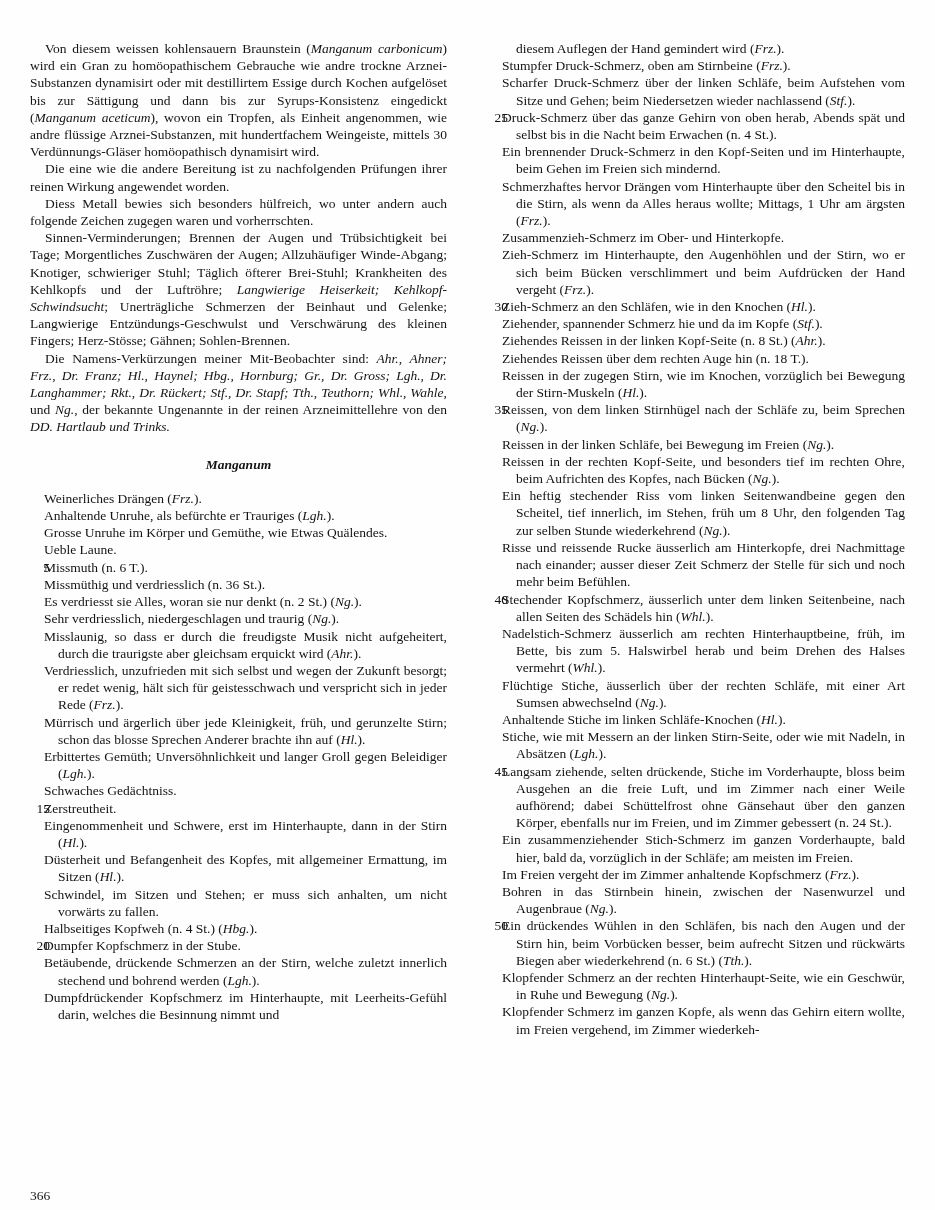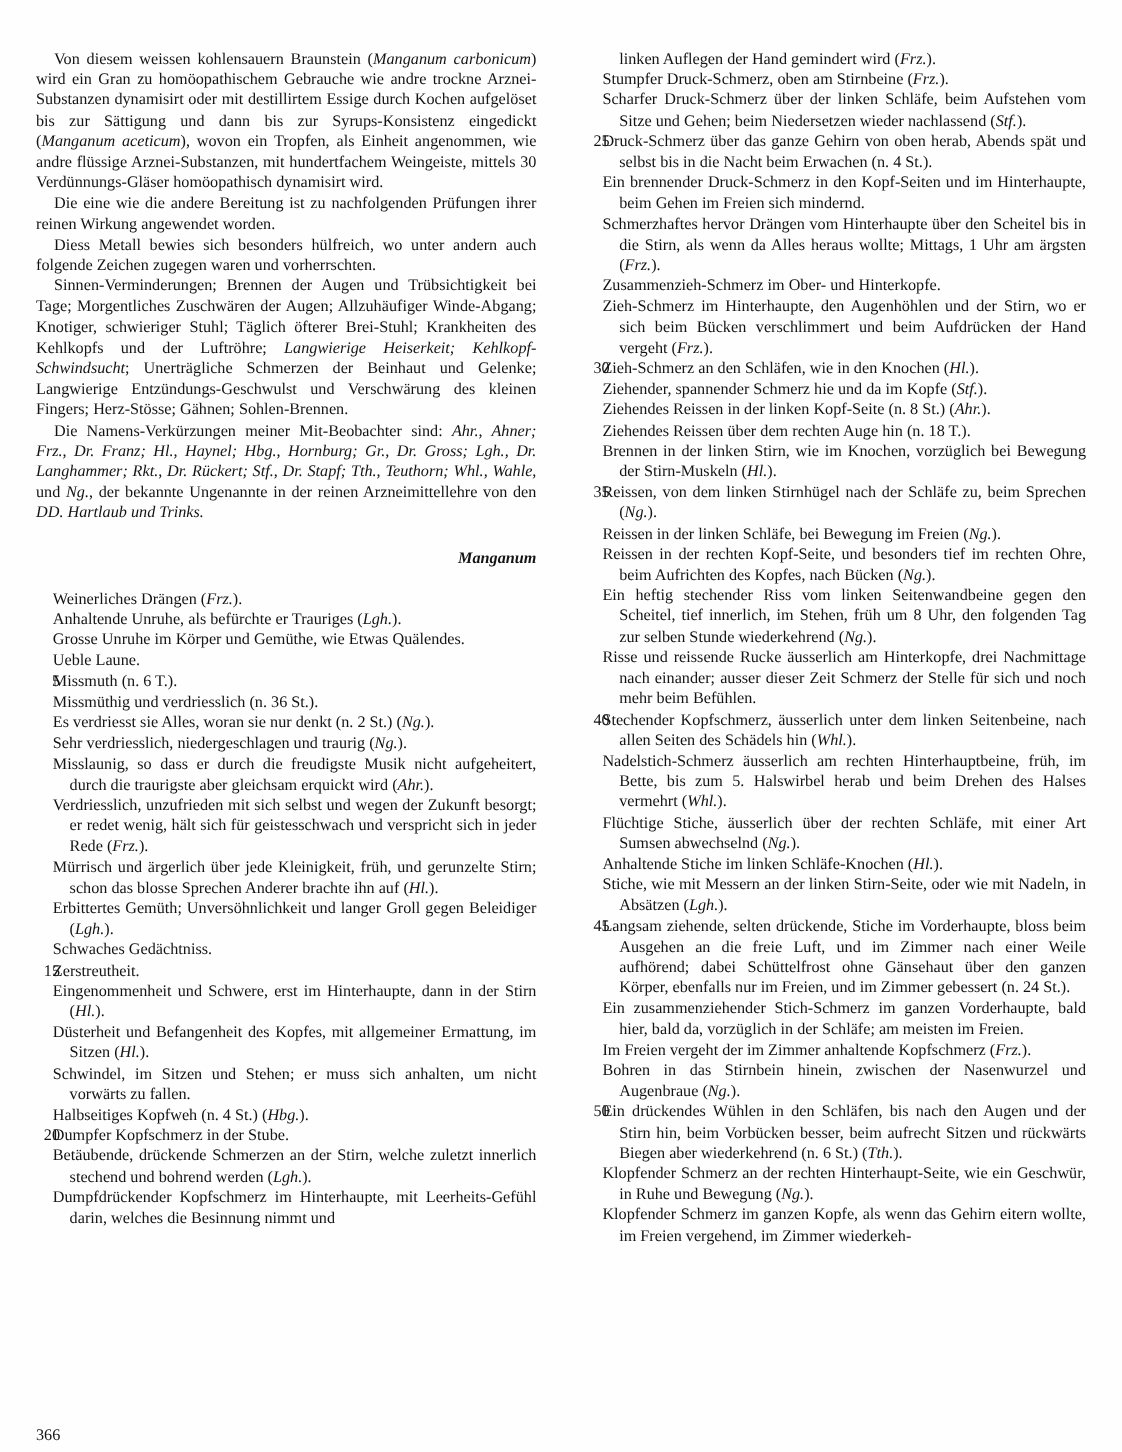--- a/index.html
+++ b/index.html
@@ -13,21 +13,21 @@
     color: #131313;
     font-family: "Liberation Serif", serif;
     font-size: 13.5px;
     line-height: 17.2px;
     overflow: hidden;
   }
   .columns { display: flex; gap: 41px; }
   .col { width: 424px; }
   .para { margin: 0; text-indent: 15px; text-align: justify; }
   .heading {
-    text-align: right;
+    text-align: center;
     font-weight: bold;
     font-style: italic;
     margin: 20px 0 17px 0;
   }
   .sym {
     position: relative;
     padding-left: 28px;
     text-indent: -14px;
     text-align: justify;
   }
@@ -75,33 +75,33 @@
           <div class="sym"><span><span>Düsterheit und Befangenheit des Kopfes, mit allgemeiner Ermattung, im Sitzen (</span><i>Hl.</i><span>).</span></span></div>
           <div class="sym"><span><span>Schwindel, im Sitzen und Stehen; er muss sich anhalten, um nicht vorwärts zu fallen.</span></span></div>
           <div class="sym"><span><span>Halbseitiges Kopfweh (n. 4 St.) (</span><i>Hbg.</i><span>).</span></span></div>
           <div class="sym"><span class="num">20</span><span><span>Dumpfer Kopfschmerz in der Stube.</span></span></div>
           <div class="sym"><span><span>Betäubende, drückende Schmerzen an der Stirn, welche zuletzt innerlich stechend und bohrend werden (</span><i>Lgh.</i><span>).</span></span></div>
           <div class="sym"><span><span>Dumpfdrückender Kopfschmerz im Hinterhaupte, mit Leerheits-Gefühl darin, welches die Besinnung nimmt und</span></span></div>
         </div>
     </div>
     <div class="col">
       <div>
-          <div class="sym cont"><span><span>linken Auflegen der Hand gemindert wird (</span><i>Frz.</i><span>).</span></span></div>
+          <div class="sym cont"><span><span>diesem Auflegen der Hand gemindert wird (</span><i>Frz.</i><span>).</span></span></div>
           <div class="sym"><span><span>Stumpfer Druck-Schmerz, oben am Stirnbeine (</span><i>Frz.</i><span>).</span></span></div>
           <div class="sym"><span><span>Scharfer Druck-Schmerz über der linken Schläfe, beim Aufstehen vom Sitze und Gehen; beim Niedersetzen wieder nachlassend (</span><i>Stf.</i><span>).</span></span></div>
           <div class="sym"><span class="num">25</span><span><span>Druck-Schmerz über das ganze Gehirn von oben herab, Abends spät und selbst bis in die Nacht beim Erwachen (n. 4 St.).</span></span></div>
           <div class="sym"><span><span>Ein brennender Druck-Schmerz in den Kopf-Seiten und im Hinterhaupte, beim Gehen im Freien sich mindernd.</span></span></div>
           <div class="sym"><span><span>Schmerzhaftes hervor Drängen vom Hinterhaupte über den Scheitel bis in die Stirn, als wenn da Alles heraus wollte; Mittags, 1 Uhr am ärgsten (</span><i>Frz.</i><span>).</span></span></div>
           <div class="sym"><span><span>Zusammenzieh-Schmerz im Ober- und Hinterkopfe.</span></span></div>
           <div class="sym"><span><span>Zieh-Schmerz im Hinterhaupte, den Augenhöhlen und der Stirn, wo er sich beim Bücken verschlimmert und beim Aufdrücken der Hand vergeht (</span><i>Frz.</i><span>).</span></span></div>
           <div class="sym"><span class="num">30</span><span><span>Zieh-Schmerz an den Schläfen, wie in den Knochen (</span><i>Hl.</i><span>).</span></span></div>
           <div class="sym"><span><span>Ziehender, spannender Schmerz hie und da im Kopfe (</span><i>Stf.</i><span>).</span></span></div>
           <div class="sym"><span><span>Ziehendes Reissen in der linken Kopf-Seite (n. 8 St.) (</span><i>Ahr.</i><span>).</span></span></div>
           <div class="sym"><span><span>Ziehendes Reissen über dem rechten Auge hin (n. 18 T.).</span></span></div>
-          <div class="sym"><span><span>Brennen in der linken Stirn, wie im Knochen, vorzüglich bei Bewegung der Stirn-Muskeln (</span><i>Hl.</i><span>).</span></span></div>
+          <div class="sym"><span><span>Reissen in der zugegen Stirn, wie im Knochen, vorzüglich bei Bewegung der Stirn-Muskeln (</span><i>Hl.</i><span>).</span></span></div>
           <div class="sym"><span class="num">35</span><span><span>Reissen, von dem linken Stirnhügel nach der Schläfe zu, beim Sprechen (</span><i>Ng.</i><span>).</span></span></div>
           <div class="sym"><span><span>Reissen in der linken Schläfe, bei Bewegung im Freien (</span><i>Ng.</i><span>).</span></span></div>
           <div class="sym"><span><span>Reissen in der rechten Kopf-Seite, und besonders tief im rechten Ohre, beim Aufrichten des Kopfes, nach Bücken (</span><i>Ng.</i><span>).</span></span></div>
           <div class="sym"><span><span>Ein heftig stechender Riss vom linken Seitenwandbeine gegen den Scheitel, tief innerlich, im Stehen, früh um 8 Uhr, den folgenden Tag zur selben Stunde wiederkehrend (</span><i>Ng.</i><span>).</span></span></div>
           <div class="sym"><span><span>Risse und reissende Rucke äusserlich am Hinterkopfe, drei Nachmittage nach einander; ausser dieser Zeit Schmerz der Stelle für sich und noch mehr beim Befühlen.</span></span></div>
           <div class="sym"><span class="num">40</span><span><span>Stechender Kopfschmerz, äusserlich unter dem linken Seitenbeine, nach allen Seiten des Schädels hin (</span><i>Whl.</i><span>).</span></span></div>
           <div class="sym"><span><span>Nadelstich-Schmerz äusserlich am rechten Hinterhauptbeine, früh, im Bette, bis zum 5. Halswirbel herab und beim Drehen des Halses vermehrt (</span><i>Whl.</i><span>).</span></span></div>
           <div class="sym"><span><span>Flüchtige Stiche, äusserlich über der rechten Schläfe, mit einer Art Sumsen abwechselnd (</span><i>Ng.</i><span>).</span></span></div>
           <div class="sym"><span><span>Anhaltende Stiche im linken Schläfe-Knochen (</span><i>Hl.</i><span>).</span></span></div>
           <div class="sym"><span><span>Stiche, wie mit Messern an der linken Stirn-Seite, oder wie mit Nadeln, in Absätzen (</span><i>Lgh.</i><span>).</span></span></div>

